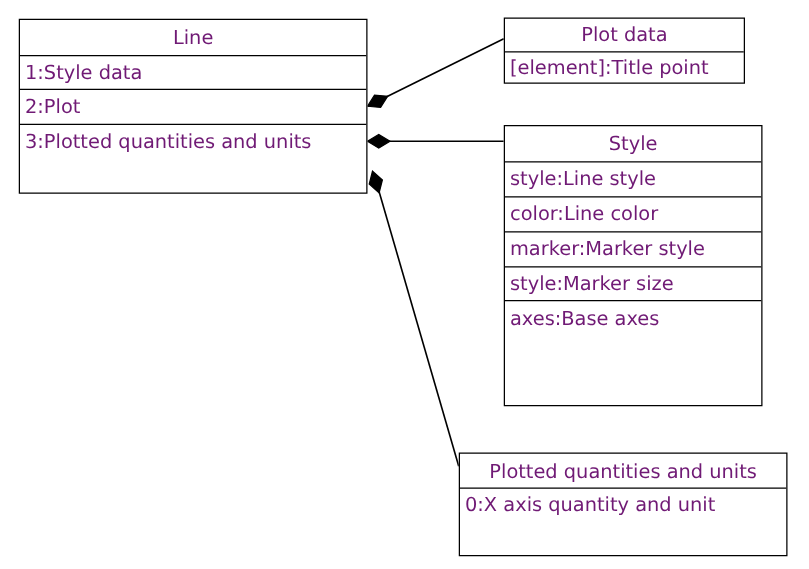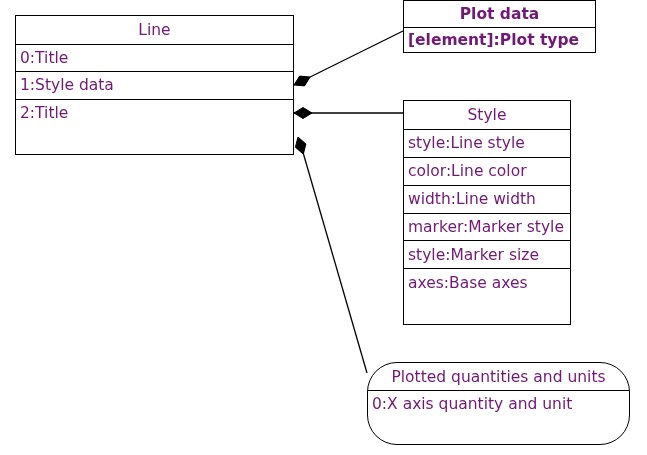--- a/index.html
+++ b/index.html
@@ -32,23 +32,23 @@
     overflow: hidden;
     box-sizing: border-box;
   }
   .cell + .cell {
     border-top: 1.3px solid #000000;
   }
   .cell.hdr {
     justify-content: center;
   }
   #box-line      { left: 15px;  top: 15px;  width: 279px; height: 140px; grid-template-rows: repeat(5, 1fr); }
-  #box-plot-data { left: 403px; top: 0;  width: 193px; height: 53px;  grid-template-rows: repeat(2, 1fr); font-weight: bold; }
-  #box-style     { left: 403px; top: 100px; width: 168px; height: 225px; grid-template-rows: repeat(8, 1fr); }
-  #box-plotted   { left: 367px; top: 362px; width: 263px; height: 83px;  grid-template-rows: repeat(3, 1fr); border-radius: 30px; }
+  #box-plot-data { left: 403px; top: 14px;  width: 193px; height: 53px;  grid-template-rows: repeat(2, 1fr); }
+  #box-style     { left: 403px; top: 100px; width: 207px; height: 225px; grid-template-rows: repeat(8, 1fr); }
+  #box-plotted   { left: 367px; top: 362px; width: 263px; height: 83px;  grid-template-rows: repeat(3, 1fr); }
   #edges {
     position: absolute;
     left: 0; top: 0;
     width: 647px;
     height: 455px;
     pointer-events: none;
   }
   #edges line {
     stroke: #000000;
     stroke-width: 1.3;
@@ -70,35 +70,34 @@
 
     <line x1="294" y1="113" x2="403" y2="113"></line>
     <polygon points="294,113 303,118.5 312,113 303,107.5"></polygon>
 
     <line x1="300" y1="142" x2="367" y2="373"></line>
     <polygon points="298,137 295.4,147.2 303.3,154.2 305.9,144"></polygon>
   </svg>
 
   <div class="class-box" id="box-line">
     <div class="cell hdr">Line</div>
-    <div class="cell">0:Title</div>
     <div class="cell">1:Style data</div>
-    <div class="cell">2:Title</div>
+    <div class="cell">2:Plot</div>
+    <div class="cell">3:Plotted quantities and units</div>
   </div>
 
   <div class="class-box" id="box-plot-data">
     <div class="cell hdr">Plot data</div>
-    <div class="cell">[element]:Plot type</div>
+    <div class="cell">[element]:Title point</div>
   </div>
 
   <div class="class-box" id="box-style">
     <div class="cell hdr">Style</div>
     <div class="cell">style:Line style</div>
     <div class="cell">color:Line color</div>
-    <div class="cell">width:Line width</div>
     <div class="cell">marker:Marker style</div>
     <div class="cell">style:Marker size</div>
     <div class="cell">axes:Base axes</div>
   </div>
 
   <div class="class-box" id="box-plotted">
     <div class="cell hdr">Plotted quantities and units</div>
     <div class="cell">0:X axis quantity and unit</div>
   </div>
 

